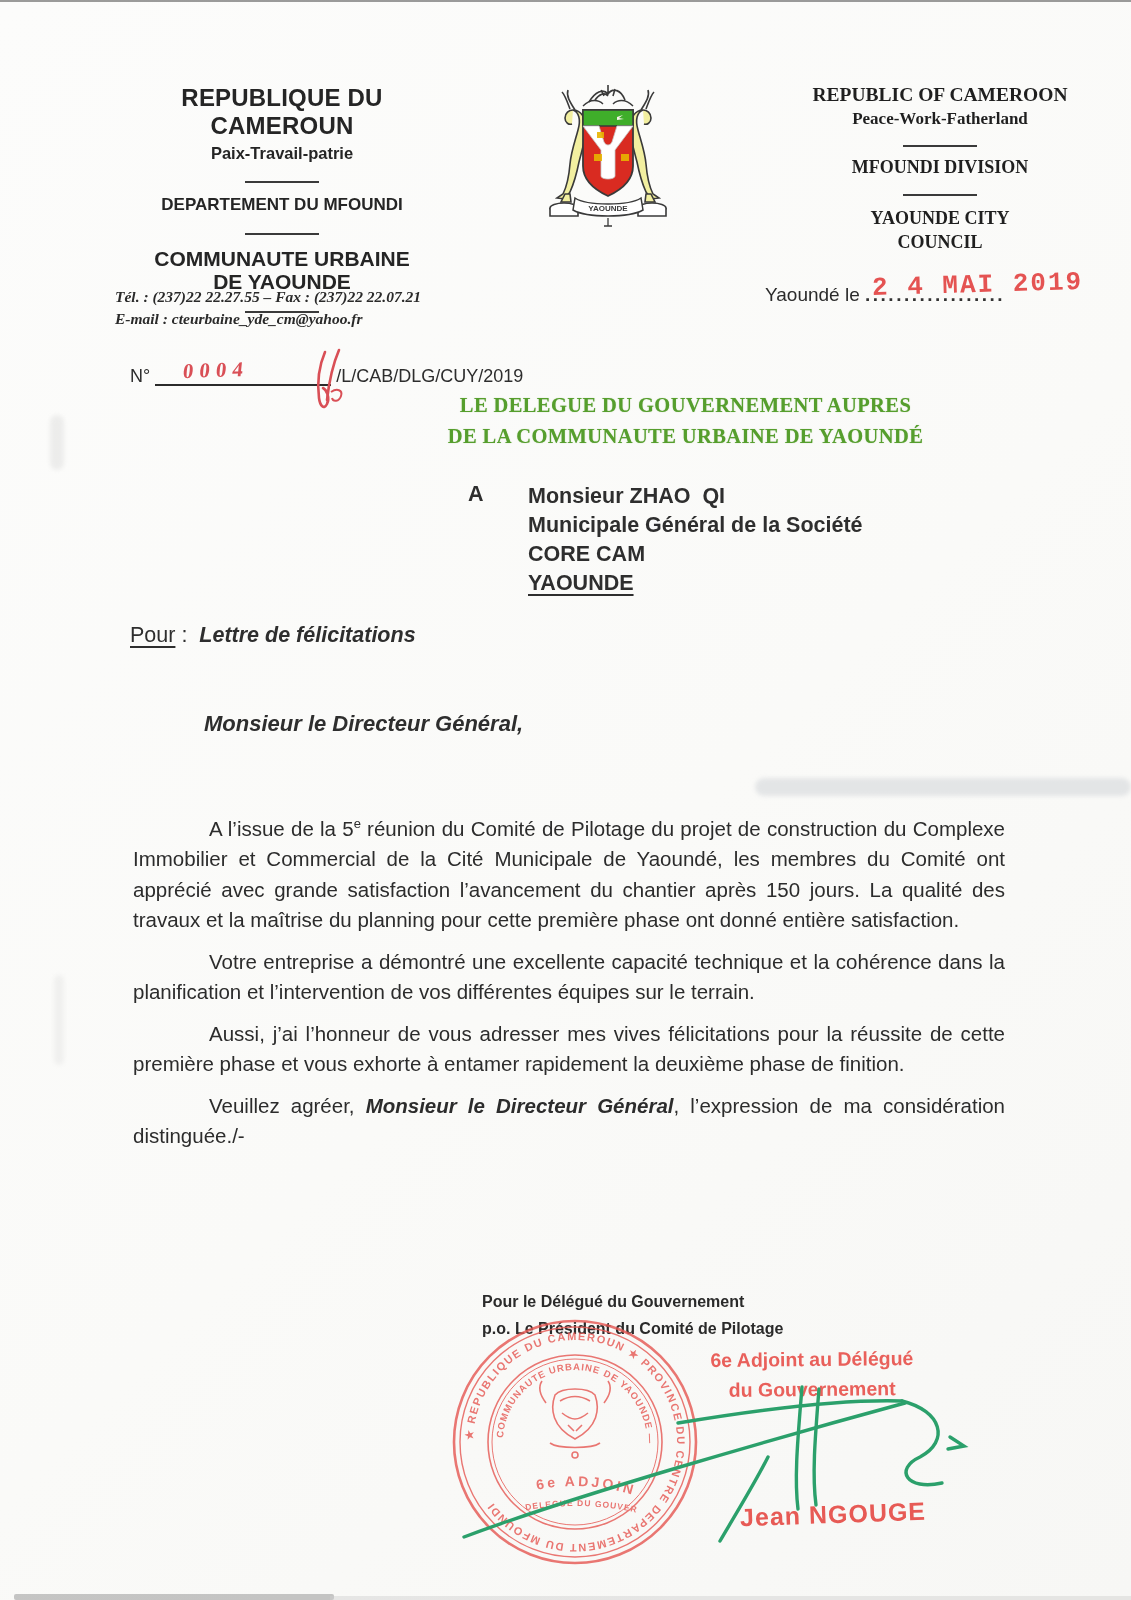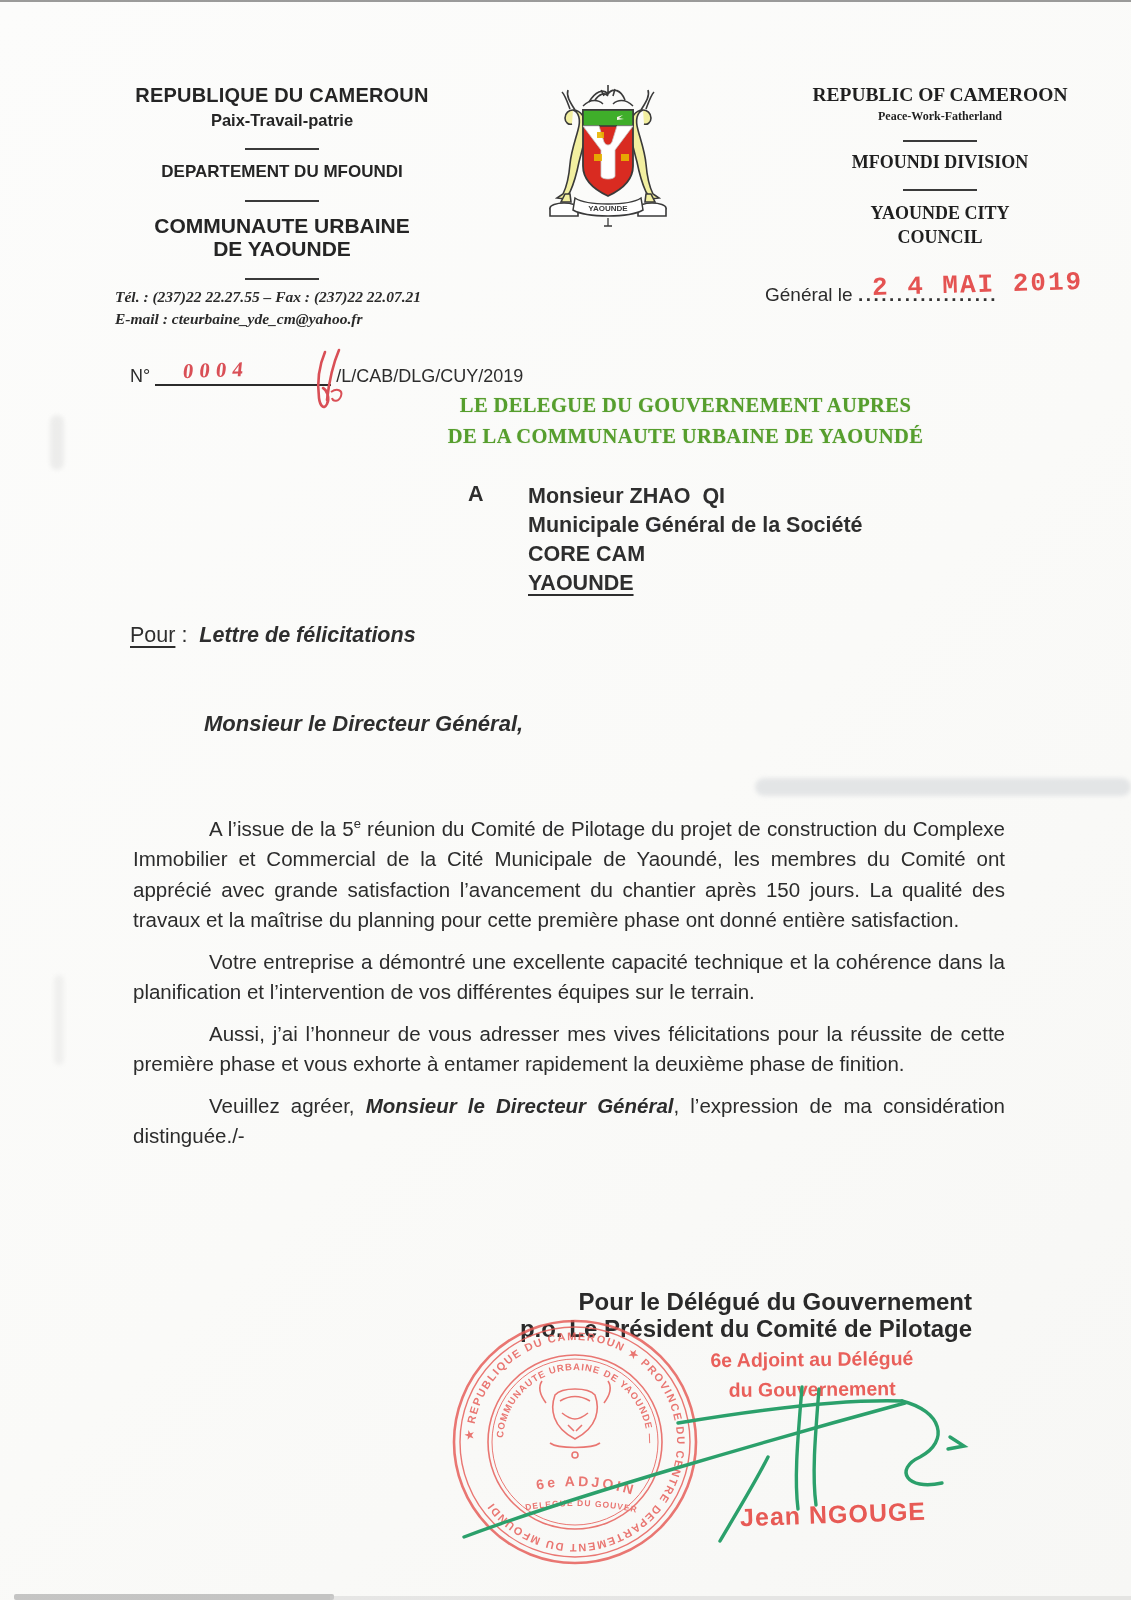--- a/index.html
+++ b/index.html
@@ -4,30 +4,30 @@
 <style>
   html,body{margin:0;padding:0;background:#e8e8e8;}
   .page{
     position:relative;width:1131px;height:1600px;margin:0 auto;
     background:linear-gradient(135deg,#fcfcfb 0%,#fafaf8 55%,#f7f7f5 100%);
     font-family:"Liberation Sans",sans-serif;color:#2e2e2e;overflow:hidden;
   }
   .abs{position:absolute;}
   
   .hdr-left{left:112px;top:84px;width:340px;text-align:center;font-weight:bold;color:#252525;}
-  .hdr-left .l1{font-size:20px;letter-spacing:.2px;}
+  .hdr-left .l1{font-size:24px;letter-spacing:.2px;}
   .hdr-left .l2{font-size:16.5px;margin-top:4px;}
   .hdr-left .l3{font-size:17px;}
   .hdr-left .l4{font-size:21px;line-height:23px;}
   .rule{width:74px;height:2px;background:#3a3a3a;margin:0 auto;}
   .hdr-left .rule{margin:18px auto 12px auto;}
   .contact{left:115px;top:286px;width:430px;font-family:"Liberation Serif",serif;font-style:italic;font-weight:bold;font-size:15.5px;line-height:22px;color:#2a2a2a;}
   .hdr-right{left:770px;top:84px;width:340px;text-align:center;font-family:"Liberation Serif",serif;font-weight:bold;color:#1f1f1f;}
   .hdr-right .l1{font-size:19.5px;}
-  .hdr-right .l2{font-size:12px;margin-top:3px;}
+  .hdr-right .l2{font-size:17px;margin-top:3px;}
   .hdr-right .l3{font-size:18px;}
   .hdr-right .l4{font-size:18px;line-height:24px;}
   .hdr-right .rule{margin:16px auto 10px auto;}
   .dateline{left:765px;top:284px;font-size:19px;color:#2b2b2b;}
   .dots{letter-spacing:2.5px;color:#333;font-weight:bold;}
   .date-stamp{left:872px;top:270px;font-family:"Liberation Mono",monospace;font-weight:bold;font-size:26px;color:#e23c3c;letter-spacing:2px;transform:rotate(-1.6deg);opacity:.88;white-space:nowrap;}
   
   .refline{left:130px;top:364px;font-size:18px;color:#2d2d2d;white-space:nowrap;}
   .ref-underline{display:inline-block;width:176px;border-bottom:2px solid #2b2b2b;position:relative;height:20px;vertical-align:-4px;}
   .ref-hand{position:absolute;left:28px;top:-6px;color:#d94f56;font-size:21px;font-weight:bold;letter-spacing:6px;transform:rotate(-2deg) skewX(-8deg);font-family:"Liberation Serif",serif;}
@@ -44,21 +44,21 @@
   .subject .lbl{text-decoration:underline;text-underline-offset:4px;}
   .subject .val{font-weight:bold;font-style:italic;margin-left:6px;}
   .salutation{left:204px;top:711px;font-size:22px;font-weight:bold;font-style:italic;}
   
   .body-text{left:133px;top:781px;width:872px;font-size:20.5px;line-height:30.5px;text-align:justify;color:#2c2c2c;margin-top:28px;}
   .body-text p{margin:0 0 11px 0;text-indent:76px;}
   .body-text p:last-child{margin-bottom:0;}
   .bi{font-weight:bold;font-style:italic;}
   sup{font-size:13px;}
   
-  .sig-head{left:482px;top:1288px;width:490px;text-align:right;font-size:24px;font-weight:bold;line-height:27px;color:#2a2a2a;}
+  .sig-head{left:482px;top:1288px;width:490px;text-align:left;font-size:16px;font-weight:bold;line-height:27px;color:#2a2a2a;}
   .sig-role{left:637px;top:1344px;width:350px;text-align:center;font-size:19.5px;font-weight:bold;line-height:30px;color:#e8544e;transform:rotate(-.6deg);opacity:.92;}
   .name-stamp{left:740px;top:1500px;font-size:25px;font-weight:bold;color:#e5453f;letter-spacing:1px;transform:rotate(-2deg);opacity:.88;}
   .round-stamp{left:450px;top:1317px;opacity:.82;}
   .sig-ink{left:450px;top:1317px;}
   
   .art-topline{left:0;top:0;width:1131px;height:2px;background:#4a4a4a;opacity:.55;}
   .art-smudge1{left:755px;top:778px;width:376px;height:18px;background:#c9cdd2;opacity:.45;border-radius:9px;filter:blur(2px);}
   .art-smudge2{left:50px;top:415px;width:14px;height:55px;background:#c7c7c7;opacity:.28;border-radius:7px;filter:blur(2px);}
   .art-smudge3{left:54px;top:975px;width:10px;height:90px;background:#cccccc;opacity:.22;border-radius:5px;filter:blur(2px);}
   .art-bottom{left:14px;top:1594px;width:320px;height:6px;background:#8f8f8f;opacity:.5;border-radius:2px;}
@@ -137,21 +137,21 @@
     <div class="l1">REPUBLIC OF CAMEROON</div>
     <div class="l2">Peace-Work-Fatherland</div>
     <div class="rule"></div>
     <div class="l3">MFOUNDI DIVISION</div>
     <div class="rule"></div>
     <div class="l4">YAOUNDE CITY</div>
     <div class="l4">COUNCIL</div>
   </div>
 
   <div class="abs dateline">
-    <span>Général le</span>
+    <span>Yaoundé le</span>
     <span class="dots">..................</span>
   </div>
   <div class="abs date-stamp">2 4 MAI  2019</div>
 
   <div class="abs refline">
     <span>N°</span>
     <span class="ref-underline">
       <span class="ref-hand">0004</span>
       <svg class="paraph" width="52" height="64" viewBox="0 0 52 64">
         <path d="M20,4 C14,18 12,34 14,50 C15,58 19,62 22,56 C25,50 22,42 18,40" fill="none" stroke="#d94f56" stroke-width="2.6" stroke-linecap="round"></path>

